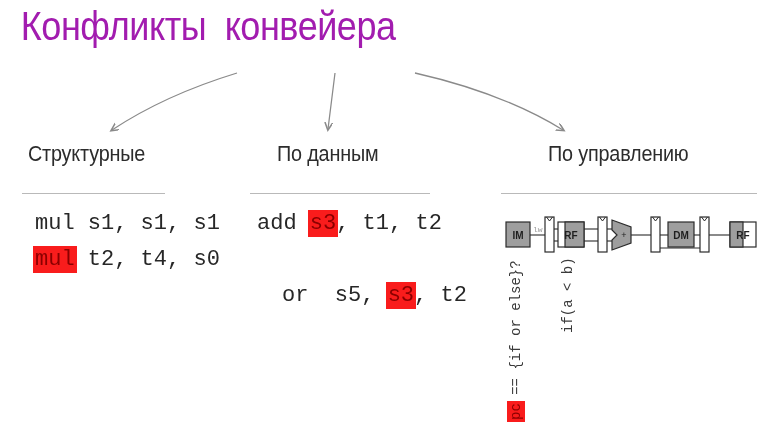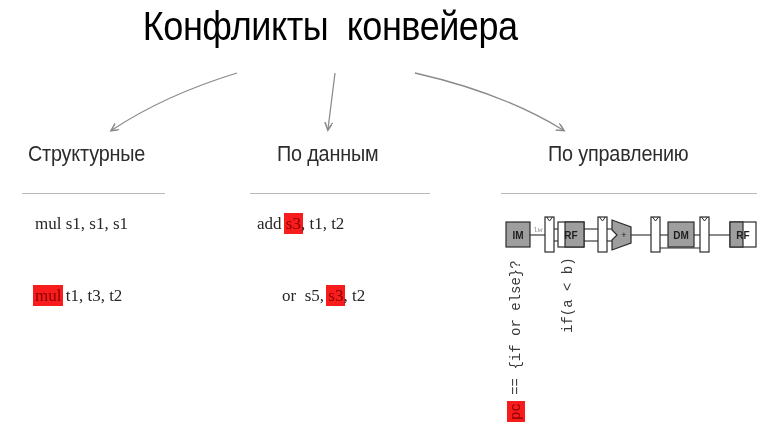--- a/index.html
+++ b/index.html
@@ -2,36 +2,36 @@
 <html><head>
 <meta charset="utf-8">
 <style>
   html,body { margin:0; padding:0; background:#fff; }
   #slide {
     position:relative; width:772px; height:423px; background:#ffffff;
     overflow:hidden; font-family:"Liberation Sans", sans-serif; color:#1b1b1b;
   }
   
   .title {
-    position:absolute; left:0; top:4px; width:660px; text-align:center;
-    font-size:40px; font-weight:normal; color:#000000; letter-spacing:-0.5px;
+    position:absolute; left:0; top:4px; width:660px; 
+    font-size:40px; font-weight:normal; color:#a21caf; letter-spacing:-0.5px;
     word-spacing:10px; white-space:nowrap;
   }
   .title .squeeze { display:inline-block; transform:scaleX(0.9); transform-origin:center top; }
   
   .arrows { position:absolute; left:0; top:60px; }
   
   .col-header {
     position:absolute; top:141px; font-size:22px; color:#2c2c2c; white-space:nowrap;
     transform:scaleX(0.9); transform-origin:left top; letter-spacing:-0.2px;
   }
   .divider { position:absolute; top:193px; height:1px; background:#b9b9b9; }
   
   .code-line {
-    position:absolute; font-family:Liberation Serif, serif; font-size:17px;
+    position:absolute; font-family:Liberation Mono, monospace; font-size:22px;
     color:#272727; white-space:pre; line-height:20px;
   }
   .hl {
     background:#f91c1c; color:#8b0000; padding:1px 2px; margin:0 -2px;
   }
   
   .pipeline { position:absolute; left:500px; top:212px; }
   
   .vtext {
     position:absolute; transform:rotate(-90deg); transform-origin:0 0;
@@ -61,21 +61,21 @@
 
   <div class="col-header" style="left:28px;">Структурные</div>
   <div class="col-header" style="left:277px;">По данным</div>
   <div class="col-header" style="left:548px;">По управлению</div>
 
   <div class="divider" style="left:22px;  width:143px;"></div>
   <div class="divider" style="left:250px; width:180px;"></div>
   <div class="divider" style="left:501px; width:256px;"></div>
 
   <div class="code-line" style="left:35px; top:214px;"><span>mul s1, s1, s1</span><span></span></div>
-  <div class="code-line" style="left:35px; top:286px;"><span></span><span class="hl">mul</span><span> t1, t3, t2</span></div>
+  <div class="code-line" style="left:35px; top:250px;"><span></span><span class="hl">mul</span><span> t2, t4, s0</span></div>
 
   <div class="code-line" style="left:257px; top:214px;"><span>add </span><span class="hl">s3</span><span>, t1, t2</span></div>
   <div class="code-line" style="left:257px; top:286px;margin-left:25px;"><span>or  s5, </span><span class="hl">s3</span><span>, t2</span></div>
 
   <svg class="pipeline" width="260" height="46" viewBox="0 0 260 46">
 
     <g stroke="#2b2b2b" stroke-width="1.1">
       <line x1="30" y1="23" x2="45" y2="23"></line>
       <line x1="54" y1="17" x2="58" y2="17"></line>
         <line x1="54" y1="29" x2="58" y2="29"></line>

